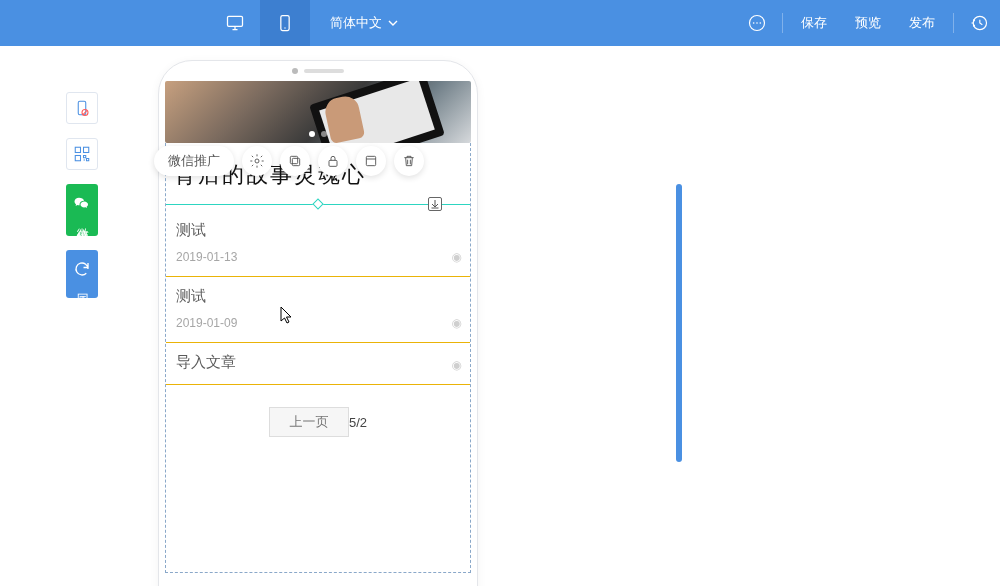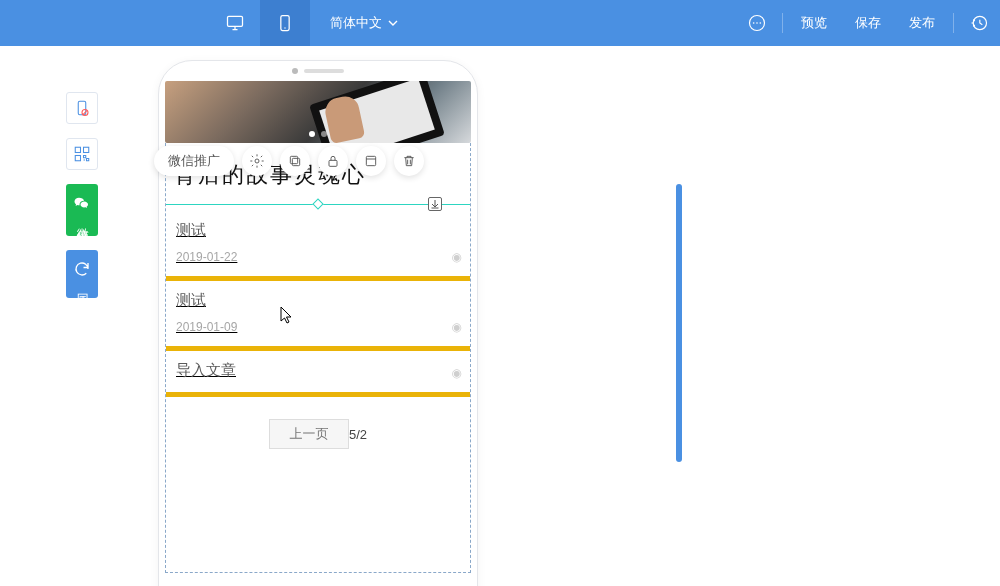--- a/index.html
+++ b/index.html
@@ -43,21 +43,21 @@
   .hero-hand { position:absolute; right:110px; top:16px; width:34px; height:44px; background:#c99a78; border-radius:14px 14px 6px 6px; transform:rotate(-12deg); }
 
   .list-area { position: relative; margin: 0 6px; border: 1px dashed #8aa8c9; border-top: none; padding-top: 0; height: 430px; }
   .heading-row { height: 58px; display: flex; align-items: center; padding: 0 10px; position: relative; }
   .heading-text { font-size: 22px; font-weight: 400; color: #111; letter-spacing: 2px; }
   .ruler { position: relative; height: 14px; margin-top: -4px; }
   .ruler .line { position: absolute; left: 0; right: 0; top: 7px; height: 1px; background: #2dd5c1; }
   .ruler .diamond { position: absolute; top: 3px; left: 50%; margin-left:-4px; width: 8px; height: 8px; background: #fff; border: 1px solid #2dd5c1; transform: rotate(45deg); }
   .ruler .anchor { position: absolute; right: 28px; top: 0; width: 14px; height: 14px; border: 1px solid #666; border-radius: 2px; display:flex;align-items:center;justify-content:center;font-size:10px;color:#444;background:#fff; }
 
-  .article-item { padding: 10px 10px 12px; border-bottom: 5px solid #eab308; position: relative; text-decoration: underline; }
+  .article-item { padding: 10px 10px 12px; border-bottom: 1px solid #eab308; position: relative; }
   .article-title { font-size: 15px; color: #5a5a5a; }
   .article-date { font-size: 12px; color: #a6a6a6; margin-top: 10px; }
   .eye { position: absolute; right: 8px; bottom: 12px; color: #cfcfcf; font-size: 12px; }
 
   .pager-row { display: flex; align-items: center; justify-content: center; margin-top: 22px; }
   .pg-btn { width: 80px; height: 30px; border: 1px solid #ddd; background: #f6f6f6; color: #777; font-size: 13px; display:flex;align-items:center;justify-content:center; cursor:pointer; }
   .pg-num { font-size: 13px; color: #444; }
 
   
   .float-tb { position: absolute; left: 6px; top: 100px; display: flex; align-items: center; gap: 8px; z-index: 20; }
@@ -100,24 +100,24 @@
     <div class="tb-iconbtn">
       <svg width="20" height="20" viewBox="0 0 24 24">
           <circle cx="12" cy="12" r="9" stroke="#fff" fill="none" stroke-width="1.4"></circle>
           <circle cx="8" cy="12" r="1" fill="#fff"></circle>
           <circle cx="12" cy="12" r="1" fill="#fff"></circle>
           <circle cx="16" cy="12" r="1" fill="#fff"></circle>
         </svg>
     </div>
     <div class="tb-sep"></div>
     <div class="tb-btn">
+        <span>保存</span>
+      </div>
+    <div class="tb-btn">
         <span>预览</span>
-      </div>
-    <div class="tb-btn">
-        <span>保存</span>
       </div>
     <div class="tb-btn">
         <span>发布</span>
       </div>
     <div class="tb-sep"></div>
     <div class="tb-iconbtn">
       <svg width="20" height="20" viewBox="0 0 24 24">
           <circle cx="13" cy="12" r="8" stroke="#fff" fill="none" stroke-width="1.4"></circle>
           <path d="M13 8v4l3 2M3 12h3M5 8l2 1.5M5 16l2-1.5" stroke="#fff" fill="none" stroke-width="1.4"></path>
         </svg>
@@ -184,21 +184,21 @@
         <div class="diamond"></div>
         <div class="anchor">
           <svg width="10" height="10" viewBox="0 0 10 10">
               <path d="M5 1v6M2 5l3 3 3-3M1.5 9h7" stroke="#555" stroke-width="1" fill="none"></path>
             </svg>
         </div>
       </div>
 
       <div class="article-item">
         <div class="article-title">测试</div>
-        <div class="article-date">2019-01-22</div>
+        <div class="article-date">2019-01-13</div>
         <div class="eye">◉</div>
       </div>
       <div class="article-item">
         <div class="article-title">测试</div>
         <div class="article-date">2019-01-09</div>
         <div class="eye">◉</div>
       </div>
       <div class="article-item">
         <div class="article-title">导入文章</div>
         <div class="eye">◉</div>

